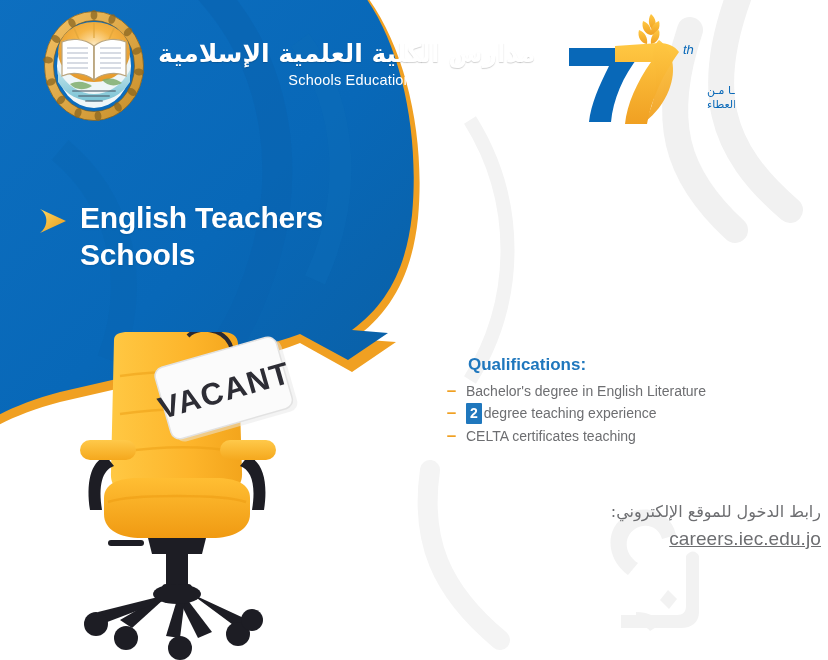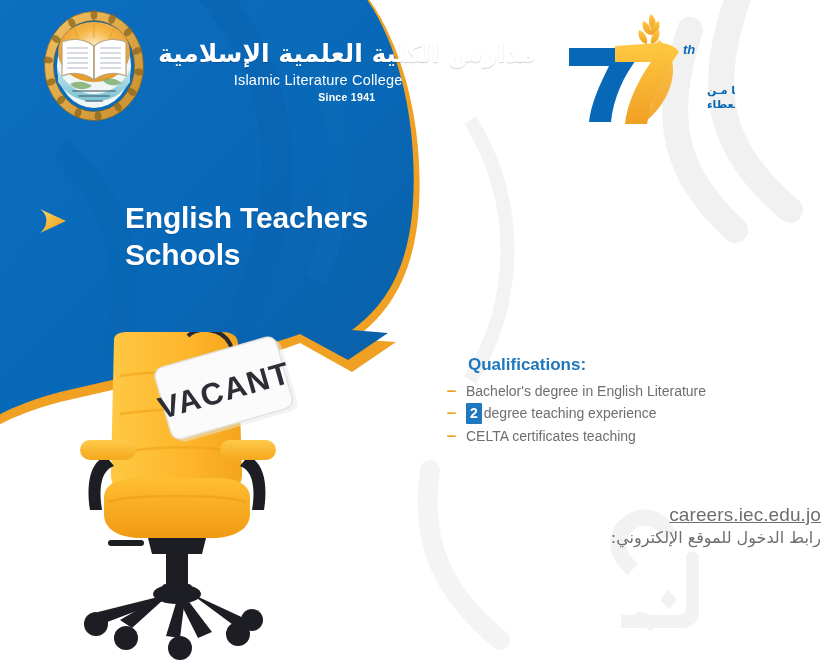--- a/index.html
+++ b/index.html
@@ -12,35 +12,35 @@
   #poster{position:absolute;inset:0;width:828px;height:660px;overflow:hidden;background:#fff;}
   #wm-layer{position:absolute;inset:0;z-index:1;}
 
   
   #bubble-layer{position:absolute;left:0;top:0;width:560px;height:470px;z-index:2;}
 
   
   #logo-block{position:absolute;left:40px;top:8px;width:345px;height:115px;z-index:5;
               display:flex;align-items:center;gap:10px;}
   #emblem{width:108px;height:112px;flex:0 0 108px;position:relative;}
-  #logo-text{display:flex;flex-direction:column;align-items:center;justify-content:center;
+  #logo-text{display:flex;flex-direction:column;align-items:flex-end;justify-content:center;
              padding-top:4px;margin-top:8px;}
   #school-name-ar{font-family:"DejaVu Sans",sans-serif;color:#ffffff;font-size:25px;
       line-height:1.15;white-space:nowrap;direction:rtl;font-weight:600;
       text-shadow:0 1px 1px rgba(0,0,0,.18);}
   #school-name-en{color:#ffffff;font-size:14.5px;letter-spacing:.2px;white-space:nowrap;
       margin-top:3px;font-weight:500;}
   #since{color:#ffffff;font-size:10.5px;font-weight:bold;letter-spacing:.3px;margin-top:3px;}
 
   
-  #anniv{position:absolute;left:555px;top:12px;width:180px;height:118px;z-index:5;font-weight:bold;}
+  #anniv{position:absolute;left:555px;top:12px;width:180px;height:118px;z-index:5;}
 
   
   #headline{position:absolute;left:38px;top:200px;width:330px;z-index:6;
-            display:flex;align-items:flex-start;gap:29px;justify-content:space-between;}
+            display:flex;align-items:flex-start;gap:12px;}
   #headline-arrow{flex:0 0 30px;margin-top:8px;}
   #headline-text{color:#ffffff;font-size:30px;line-height:1.22;font-weight:bold;
                  letter-spacing:-.2px;text-shadow:0 1px 2px rgba(0,0,0,.12);}
 
   
   #chair{position:absolute;left:62px;top:332px;width:300px;height:328px;z-index:7;}
 
   
   #quals{position:absolute;left:446px;top:355px;width:370px;z-index:6;}
   #quals-title{color:#1f77bd;font-size:17px;font-weight:bold;margin:0 0 6px 22px;}
@@ -203,21 +203,21 @@
 
         <g fill="#4a5a6a" opacity=".55">
           <rect x="32" y="80" width="44" height="2" rx="1"></rect>
           <rect x="38" y="85" width="32" height="2" rx="1"></rect>
           <rect x="45" y="90" width="18" height="2" rx="1"></rect>
         </g>
       </svg>
     </div>
     <div id="logo-text">
       <div id="school-name-ar">مدارس الكلية العلمية الإسلامية</div>
-      <div id="school-name-en">Islamic Literature College Schools</div>
+      <div id="school-name-en">Schools Educational College Schools</div>
       <div id="since">Since 1941</div>
     </div>
   </div>
 
   <div id="anniv">
     <svg width="180" height="118" viewBox="0 0 180 118">
       <defs>
         <linearGradient id="goldG" x1="0" y1="0" x2="0" y2="1">
           <stop offset="0%" stop-color="#FFC843"></stop>
           <stop offset="100%" stop-color="#F0A022"></stop>
@@ -352,17 +352,17 @@
       <span class="q-text"><span class="hl">2</span><span>degree teaching experience</span></span>
     </div>
 
     <div class="q-row">
       <span class="q-dash">–</span>
       <span class="q-text">CELTA certificates teaching</span>
     </div>
   </div>
 
   <div id="linkblock">
+    <div id="link-ar">رابط الدخول للموقع الإلكتروني:</div>
     <div id="link-url">careers.iec.edu.jo</div>
-    <div id="link-ar">رابط الدخول للموقع الإلكتروني:</div>
   </div>
 
 </div>
 
 </body></html>

